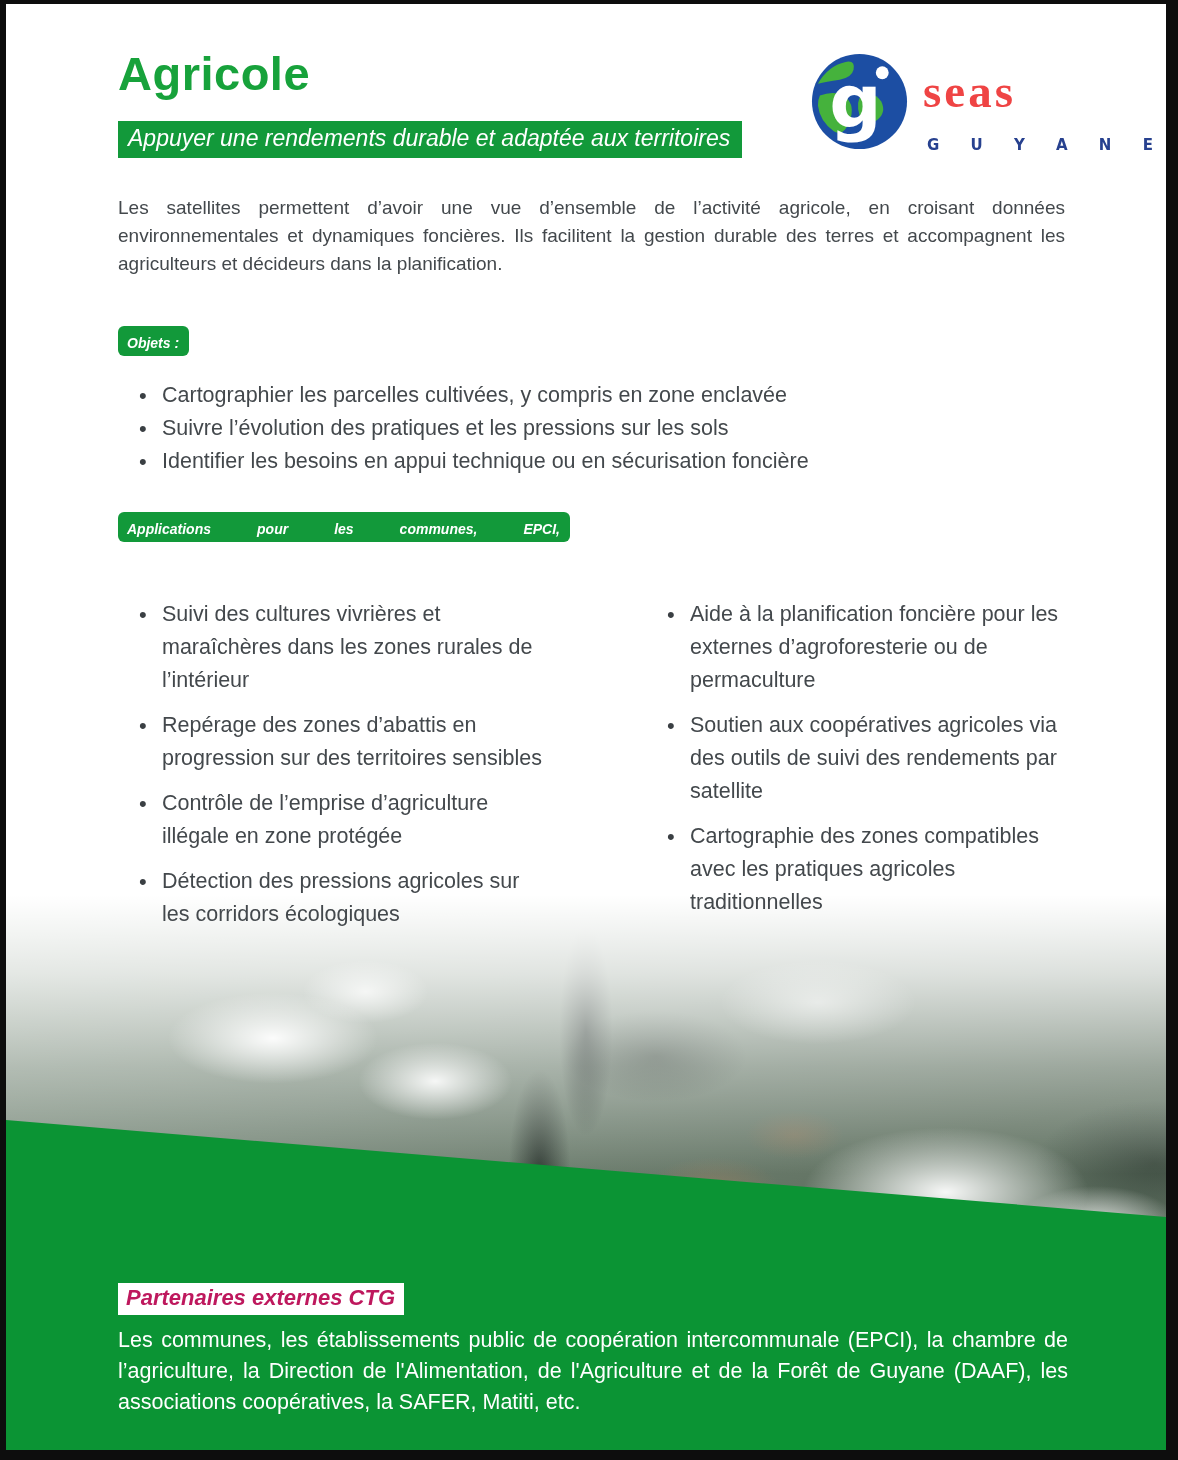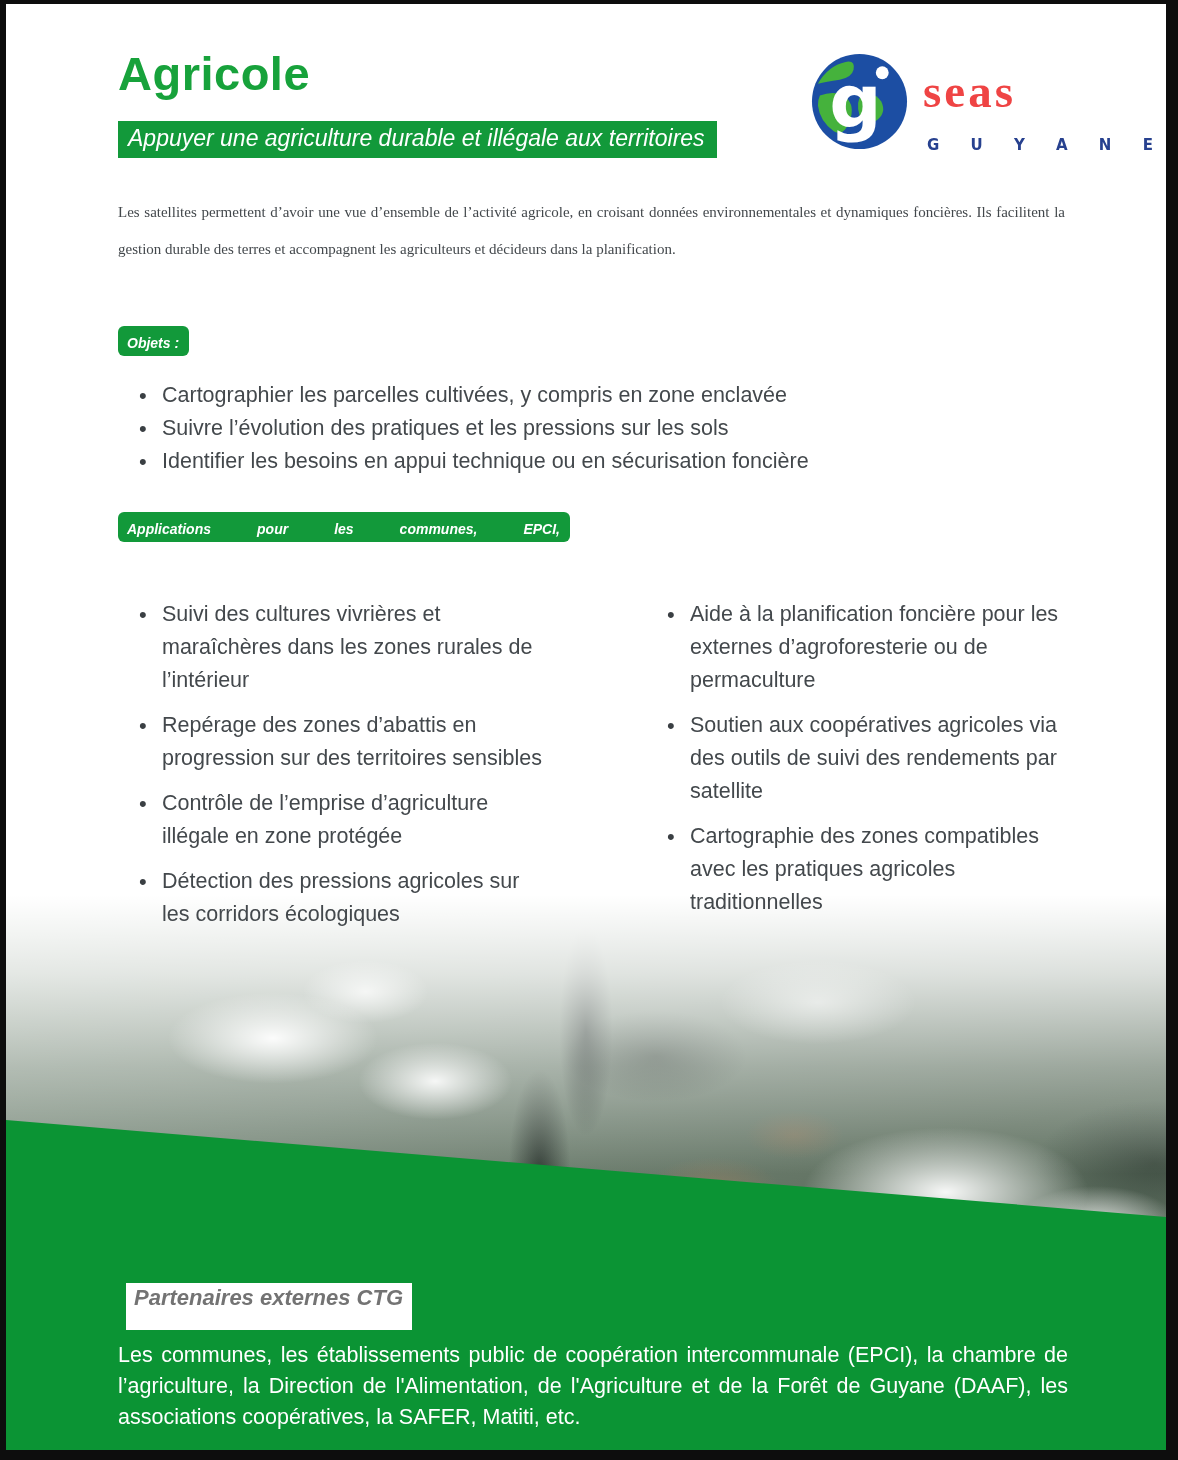--- a/index.html
+++ b/index.html
@@ -36,23 +36,22 @@
     letter-spacing:3px; line-height:1; font-family:Liberation Serif, serif;
   }
   .logo-guyane {
     font-size:15px; font-weight:bold; color:#27418f;
     letter-spacing:13px; margin-top:21px; padding-left:4px;
     font-family:"DejaVu Sans", sans-serif;
   }
   
   .intro {
     position:absolute; left:112px; top:190px; width:947px;
-    font-size:15px; line-height:37px; color:#43484c;
+    font-size:19px; line-height:28px; color:#43484c;
     text-align:justify;
-    font-family:Liberation Serif, serif;
   }
   .badge {
     display:inline-block;
     background:#12993a; color:#ffffff;
     font-size:14px; font-style:italic; font-weight:bold;
     padding:9px 10px 5px 9px;
     border-radius:6px;
   }
   .objets-badge { position:absolute; left:112px; top:322px; }
   ul.bullets { list-style:none; }
@@ -105,38 +104,37 @@
   }
   
   .green-band {
     position:absolute; left:0; top:1084px; width:100%; height:362px; z-index:2;
     background:#0b9434;
     -webkit-clip-path:polygon(0 32px, 100% 129px, 100% 100%, 0 100%);
     clip-path:polygon(0 32px, 100% 129px, 100% 100%, 0 100%);
   }
   .partners { position:absolute; left:112px; top:1279px; width:950px; z-index:4; }
   .partners-badge {
-    display:inline-block; background:#ffffff; color:#737373;
+    display:inline-block; background:#ffffff; color:#be185d;
     font-size:22px; font-style:italic; font-weight:bold;
-    padding:2px 9px 19px 8px;
-    margin-left:8px;
+    padding:2px 9px 4px 8px;
   }
   .partners-text {
     margin-top:10px; color:#ffffff;
     font-size:21.5px; line-height:31px; text-align:justify;
   }
 </style>
 </head>
 <body>
 
 <div class="frame">
   <div class="page">
 
     <h1 class="title">Agricole</h1>
-    <div class="subtitle-badge">Appuyer une agriculture durable et illégale aux territoires</div>
+    <div class="subtitle-badge">Appuyer une rendements durable et adaptée aux territoires</div>
 
     <div class="logo">
       <svg class="logo-globe" viewBox="0 0 100 100">
         <circle cx="50" cy="50" r="48" fill="#1c4ea3"></circle>
         <path d="M8 32 Q18 14 36 10 Q46 8 44 18 Q42 26 30 28 Q16 30 8 32 Z" fill="#45b23c"></path>
         <path d="M10 44 Q26 38 36 46 Q46 54 40 70 Q34 86 24 80 Q10 70 8 54 Q8 48 10 44 Z" fill="#45b23c"></path>
         <path d="M52 44 Q66 40 72 50 Q78 62 66 70 Q54 76 50 64 Q46 50 52 44 Z" fill="#45b23c"></path>
         <text x="46" y="76" text-anchor="middle" font-family="DejaVu Sans, sans-serif" font-size="74" font-weight="bold" fill="#ffffff">g</text>
         <circle cx="73" cy="21" r="6.5" fill="#ffffff"></circle>
       </svg>

